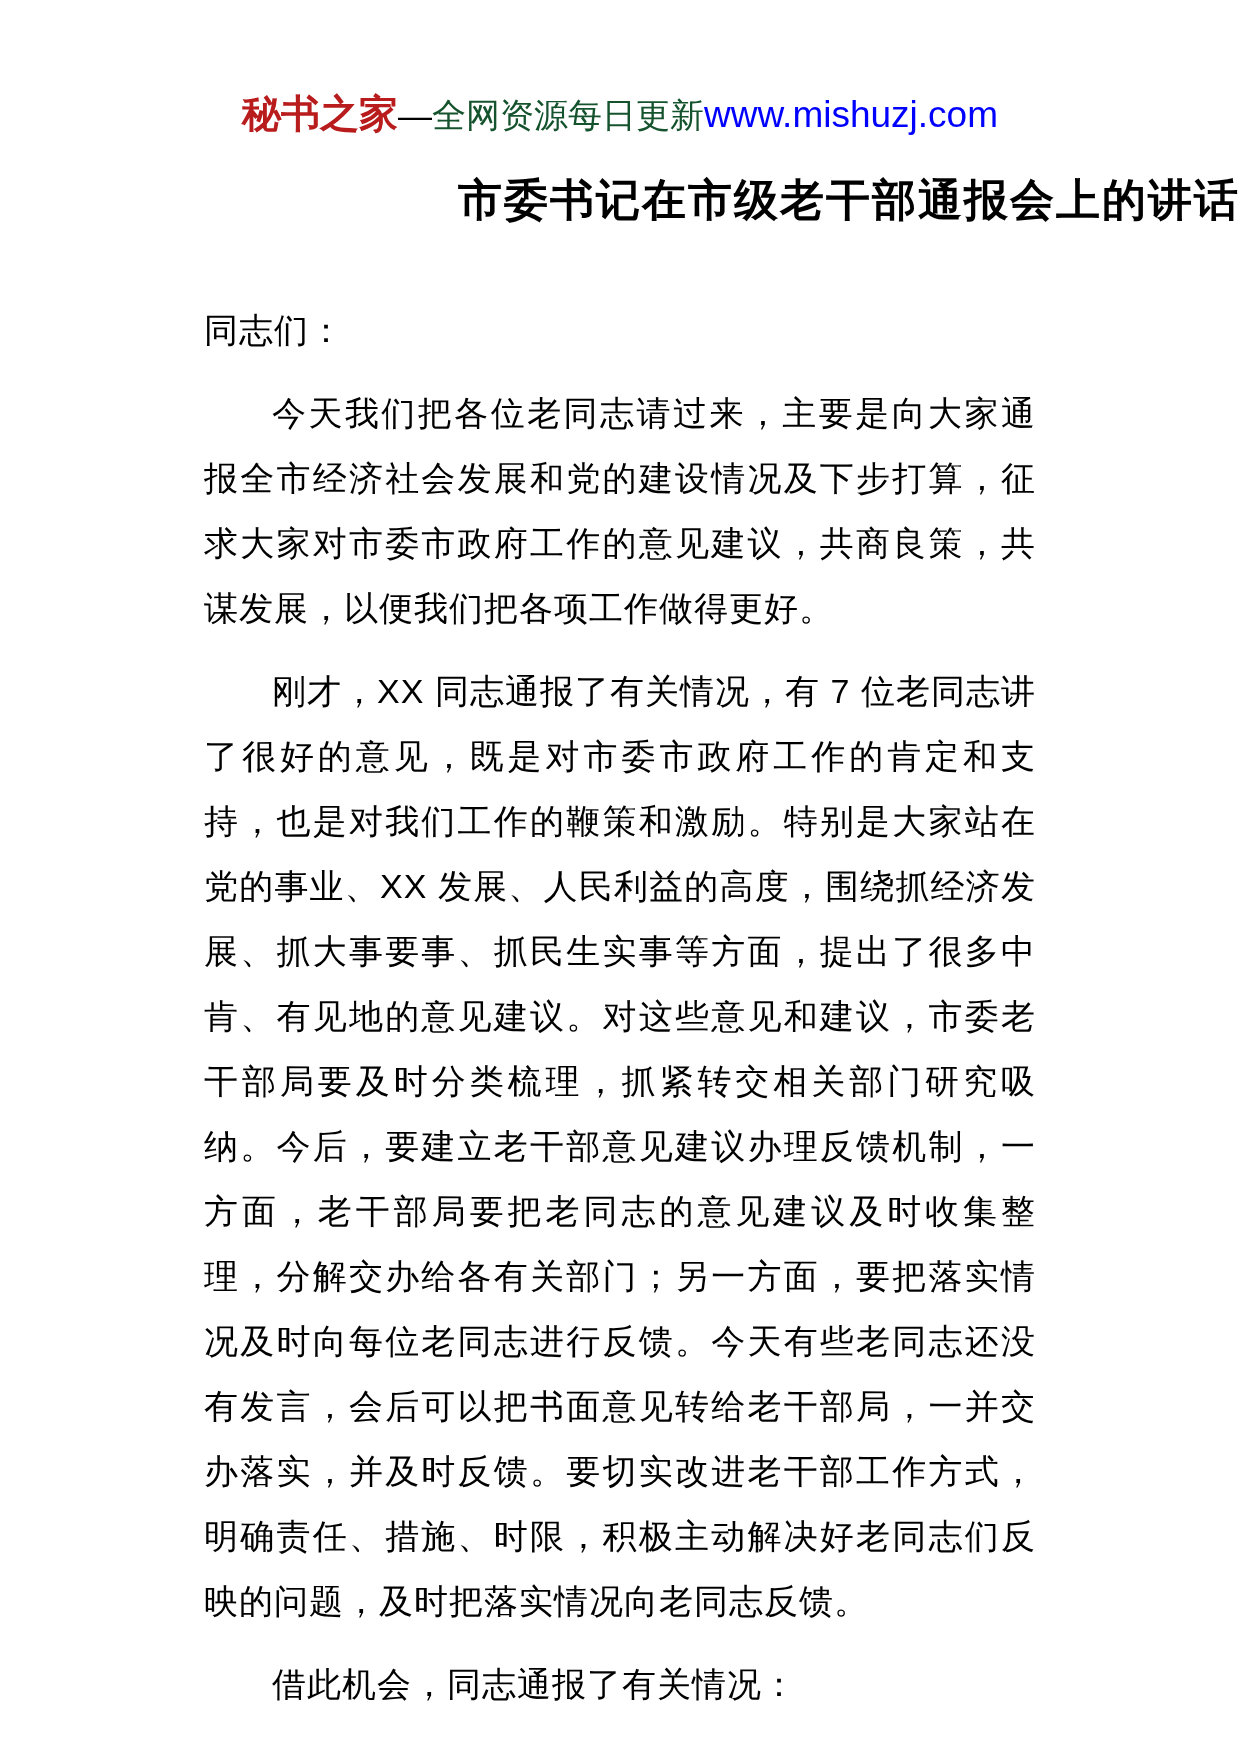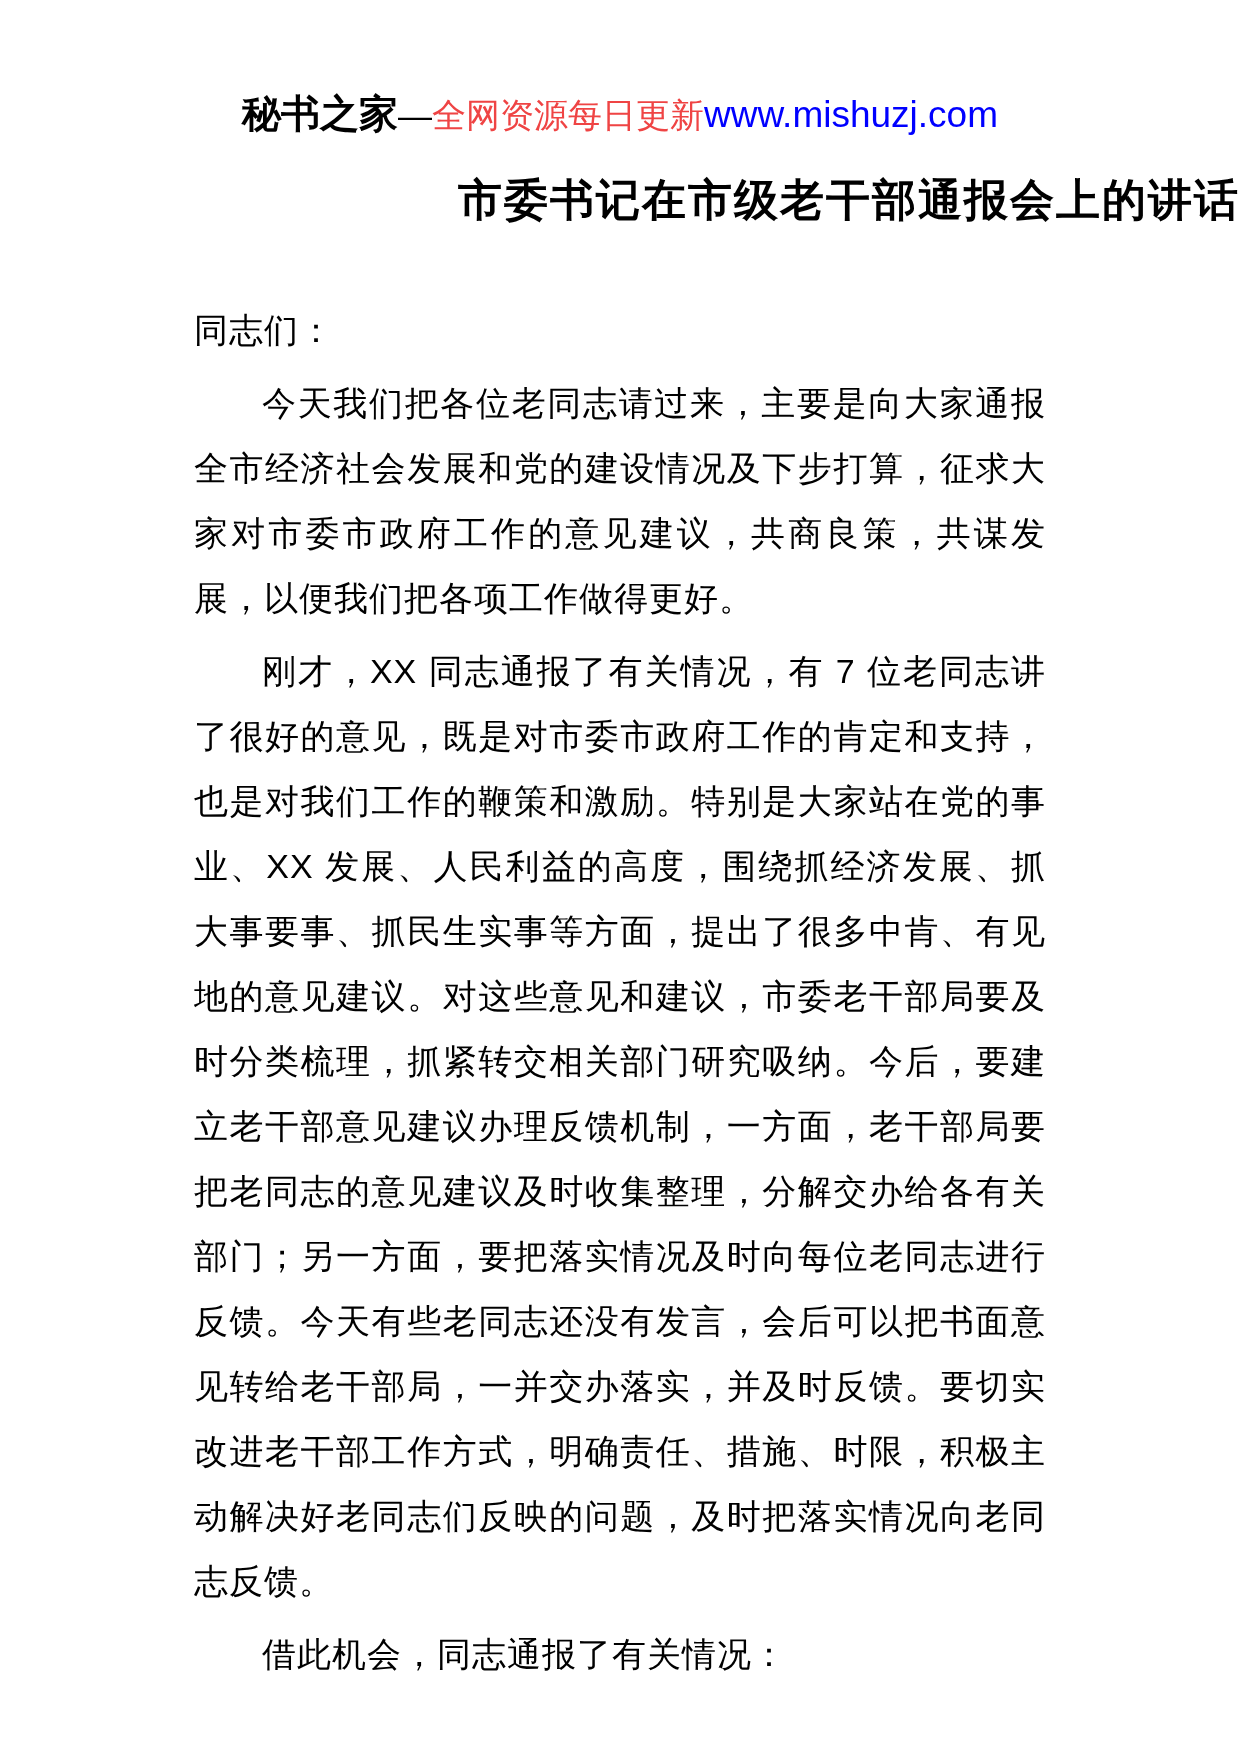--- a/index.html
+++ b/index.html
@@ -22,50 +22,50 @@
     font-size: 39px;
     font-weight: bold;
     letter-spacing: 0px;
   }
   .separator {
     font-size: 34px;
     color: #000000;
   }
   .tagline {
     font-size: 34px;
-    color: #ef4444;
+    color: #14532d;
   }
   .url {
     font-size: 37px;
   }
   .doc-title {
     margin: 26px 0 0 0;
     text-align: right;
     font-size: 44px;
     line-height: 56px;
     font-weight: bold;
     letter-spacing: 2px;
   }
   .content {
     width: 868px;
     margin: 70px 186px 0 186px;
     font-size: 34px;
     line-height: 65px;
     letter-spacing: 1px;
     text-align: justify;
   }
-  .content p { margin: 8px; }
+  .content p { margin: 18px; }
   .content p.indent { text-indent: 2em; }
 </style>
 </head>
 <body>
 
 <div class="page" style="background: rgb(255, 255, 255);">
   <div class="header">
-    <span class="site-name" style="color: #000000;">秘书之家</span><span class="separator">—</span><span class="tagline">全网资源每日更新</span><span class="url" style="color: rgb(0, 0, 255);">www.mishuzj.com</span>
+    <span class="site-name" style="color: #b91c1c;">秘书之家</span><span class="separator">—</span><span class="tagline">全网资源每日更新</span><span class="url" style="color: rgb(0, 0, 255);">www.mishuzj.com</span>
   </div>
 
   <h1 class="doc-title">市委书记在市级老干部通报会上的讲话</h1>
 
   <div class="content">
       <p class="">同志们：</p>
       <p class="indent">今天我们把各位老同志请过来，主要是向大家通报全市经济社会发展和党的建设情况及下步打算，征求大家对市委市政府工作的意见建议，共商良策，共谋发展，以便我们把各项工作做得更好。</p>
       <p class="indent">刚才，XX 同志通报了有关情况，有 7 位老同志讲了很好的意见，既是对市委市政府工作的肯定和支持，也是对我们工作的鞭策和激励。特别是大家站在党的事业、XX 发展、人民利益的高度，围绕抓经济发展、抓大事要事、抓民生实事等方面，提出了很多中肯、有见地的意见建议。对这些意见和建议，市委老干部局要及时分类梳理，抓紧转交相关部门研究吸纳。今后，要建立老干部意见建议办理反馈机制，一方面，老干部局要把老同志的意见建议及时收集整理，分解交办给各有关部门；另一方面，要把落实情况及时向每位老同志进行反馈。今天有些老同志还没有发言，会后可以把书面意见转给老干部局，一并交办落实，并及时反馈。要切实改进老干部工作方式，明确责任、措施、时限，积极主动解决好老同志们反映的问题，及时把落实情况向老同志反馈。</p>
       <p class="indent">借此机会，同志通报了有关情况：</p>
     </div>

